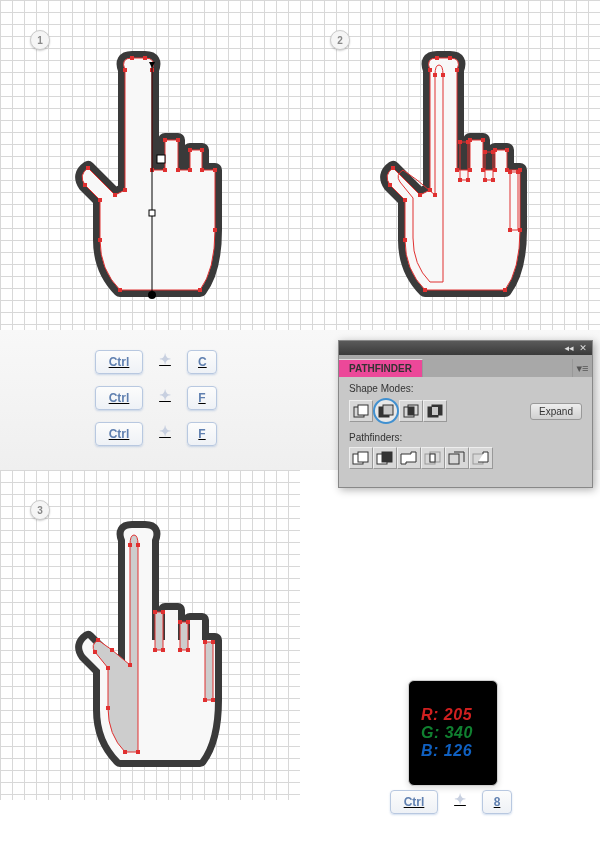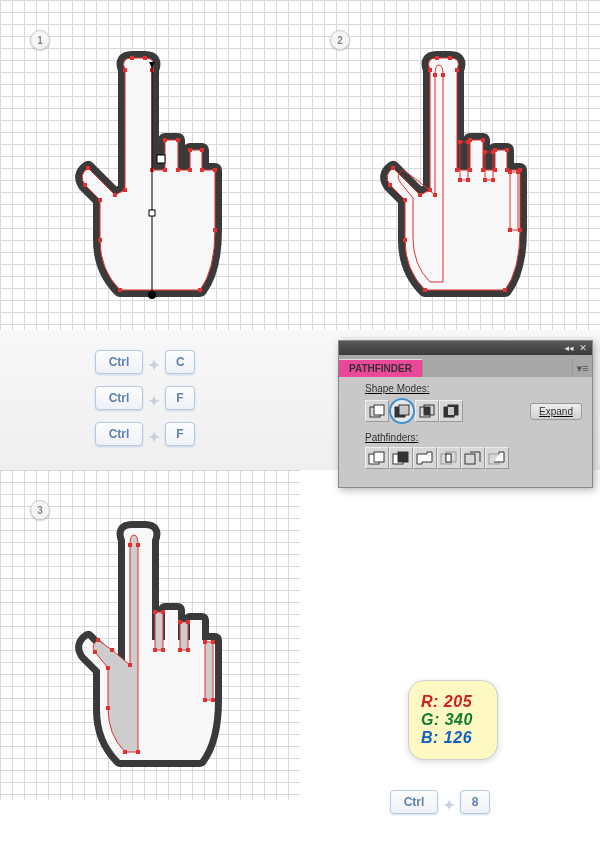--- a/index.html
+++ b/index.html
@@ -63,22 +63,23 @@
     .shortcut-group {
       position: absolute;
       left: 95px;
       top: 350px;
       display: flex;
       flex-direction: column;
       gap: 12px;
     }
     .shortcut-row {
       display: flex;
-      align-items: flex-end;
-      gap: 2px;
+      align-items: flex-start;
+      gap: 13px;
+      text-decoration: underline;
     }
     .key-btn {
       background: linear-gradient(#fcfcfc, #eef1f6);
       border: 1px solid #b8c8e0;
       border-radius: 4px;
       padding: 4px 10px;
       font-size: 12px;
       color: #6080b0;
       font-weight: bold;
       box-shadow: 0 1px 2px rgba(100,140,200,0.3);
@@ -150,22 +151,21 @@
       width: 20px;
       height: 18px;
       display: flex;
       align-items: center;
       justify-content: center;
       font-size: 11px;
       color: #555;
       border-left: 1px solid #999;
     }
     .panel-body {
-      padding: 6px 10px 10px 26px;
-      text-decoration: underline;
+      padding: 6px 10px 10px 10px;
     }
     .panel-section-label {
       font-size: 10px;
       color: #333;
       margin-bottom: 4px;
     }
     .mode-row {
       display: flex;
       align-items: center;
       gap: 0;
@@ -198,24 +198,24 @@
       font-size: 10px;
       color: #333;
       margin-left: auto;
     }
     
     .rgb-box {
       position: absolute;
       left: 408px;
       top: 680px;
       width: 90px;
-      background: #fef9c3;
+      background: #000000;
       border: 1px solid #d0d0d0;
-      border-radius: 16px;
-      padding: 12px 12px;
+      border-radius: 6px;
+      padding: 25px 12px;
       box-shadow: 0 2px 6px rgba(0,0,0,0.15);
     }
     .rgb-line {
       font-size: 16px;
       font-weight: bold;
       font-style: italic;
       letter-spacing: 0.5px;
     }
     .rgb-r { color: #d02020; }
     .rgb-g { color: #108030; }

